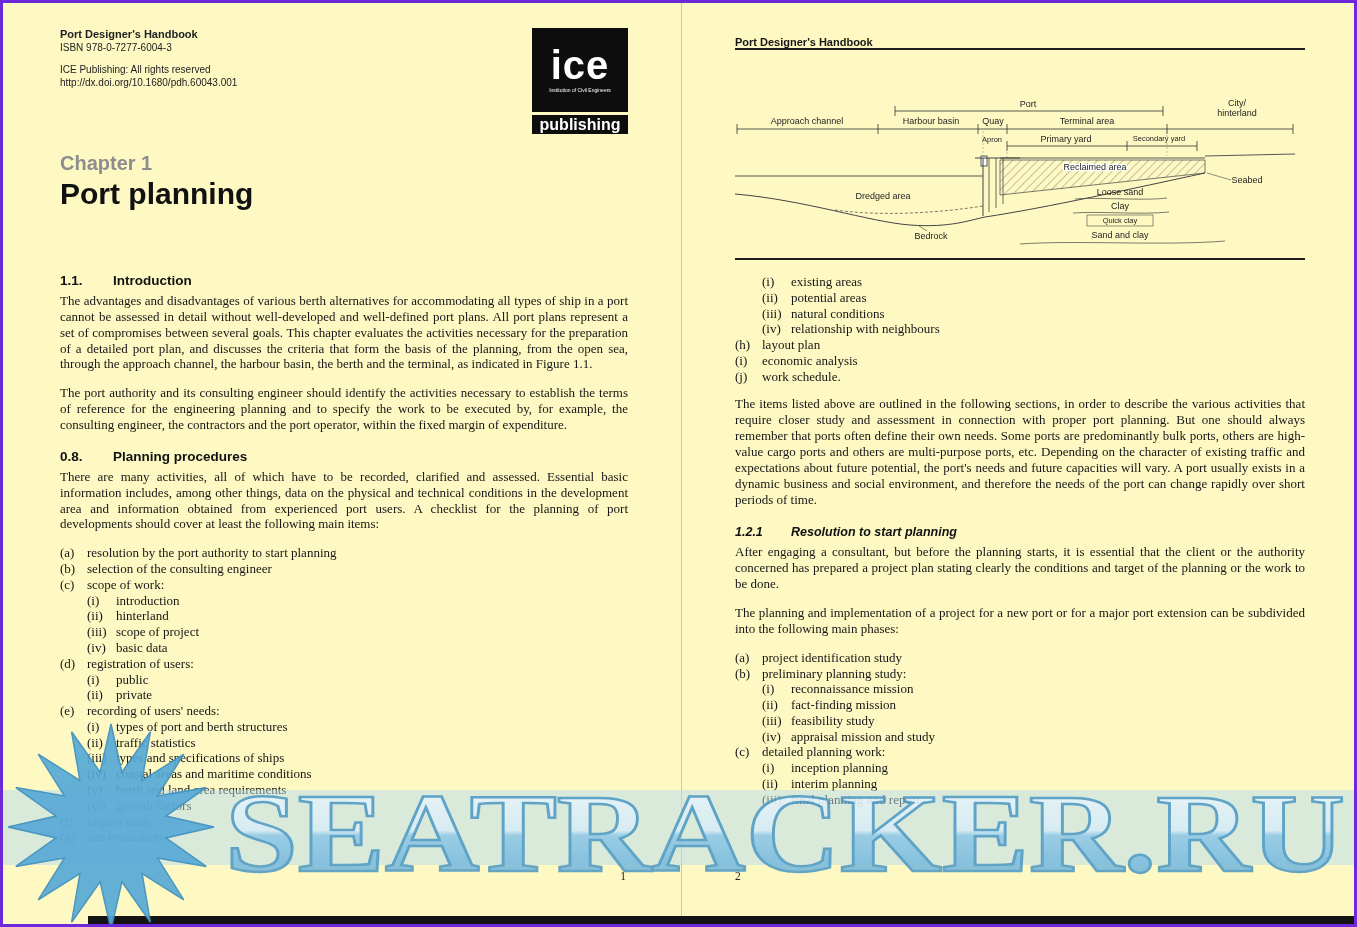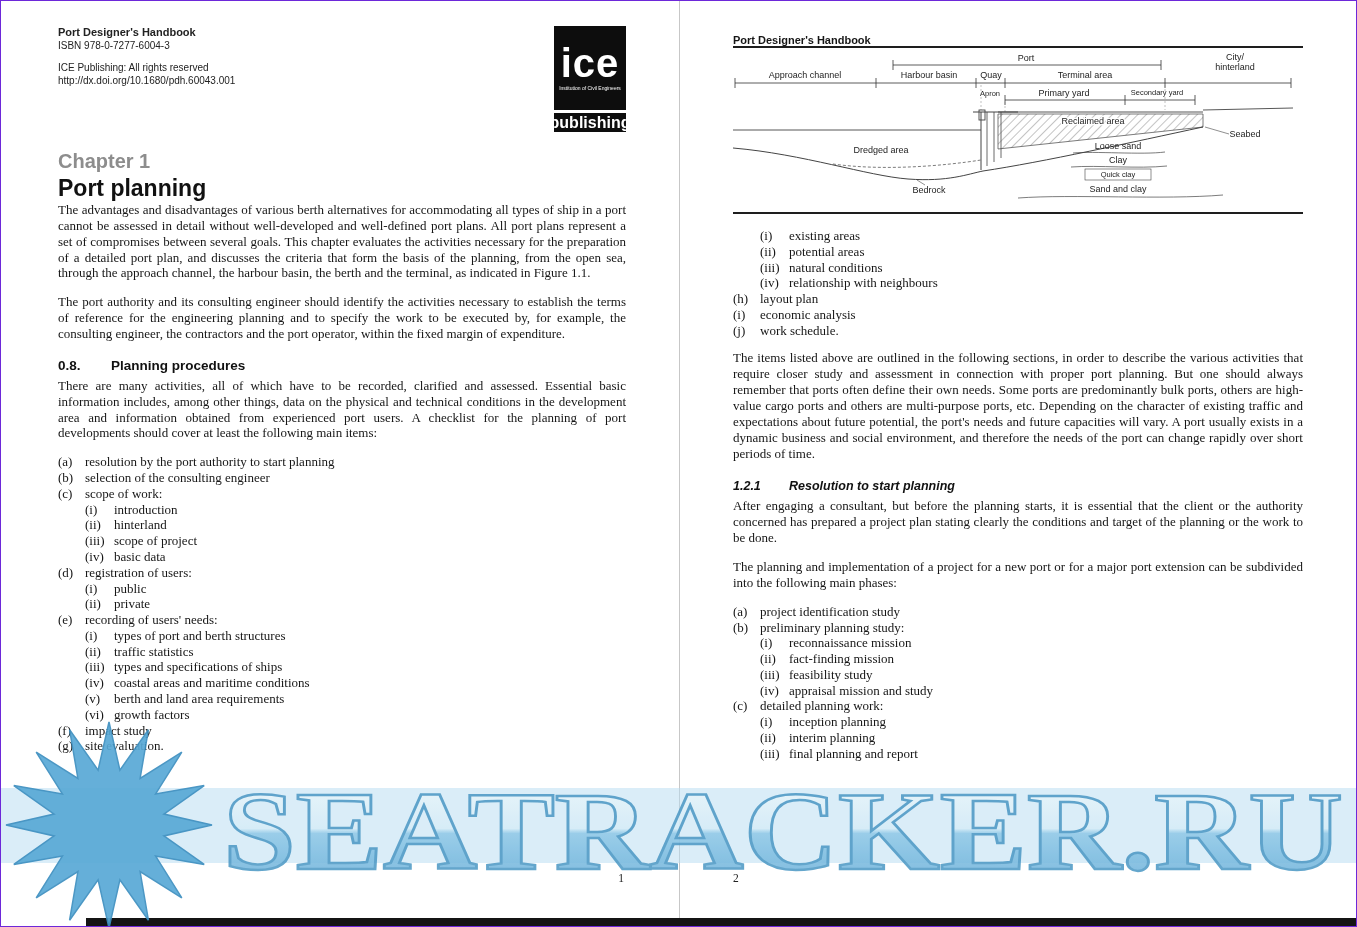--- a/index.html
+++ b/index.html
@@ -1,39 +1,39 @@
 <!DOCTYPE html>
 <html><head>
 <meta charset="utf-8">
 <style>
   * { margin:0; padding:0; box-sizing:border-box; }
   html,body { background:#e9e9e9; }
   .canvas {
-    position:relative; width:1357px; height:927px; background:#ffffff;
-    border:1px solid #6d28d9; overflow:hidden;
+    position:relative; width:1357px; height:927px; background:#fef9c3;
+    border:3px solid #6d28d9; overflow:hidden;
     font-family:"Liberation Serif", serif; color:#161616;
   }
   .page { position:absolute; top:0; height:100%; overflow:hidden; }
   .page-left  { left:0;   width:678px; padding:25px 53px 0 57px; }
   .page-right { left:679px; width:678px; padding:25px 55px 0 53px; }
   .spine { position:absolute; left:678px; top:0; width:1px; height:100%; background:#c7c7c7; }
 
   
   .pub-header { display:flex; justify-content:space-between; align-items:flex-start; height:112px; }
   .pub-text { font-family:"Liberation Sans", sans-serif; font-size:10px; color:#222; line-height:1.25; }
   .pub-text .book-title { font-weight:bold; font-size:11px; }
   .pub-text .isbn { margin-bottom:10px; }
-  .ice-logo { width:72px; }
+  .ice-logo { width:96px; }
   .ice-box { background:#0d0d0d; height:84px; display:flex; flex-direction:column; align-items:center; justify-content:center; }
   .ice-acronym { color:#fff; font-family:"Liberation Sans", sans-serif; font-weight:bold; font-size:40px; line-height:0.9; letter-spacing:1px; }
   .ice-inst { color:#fff; font-family:"Liberation Sans", sans-serif; font-size:5px; margin-top:4px; white-space:nowrap; }
   .ice-publishing { background:#0d0d0d; margin-top:3px; height:19px; color:#fff; font-family:"Liberation Sans", sans-serif; font-weight:bold; font-size:16px; display:flex; align-items:center; justify-content:center; }
 
   .chapter-label { margin-top:12px; font-family:"Liberation Sans", sans-serif; font-weight:bold; font-size:20px; color:#8d8d8d; }
-  .chapter-title { font-family:"Liberation Sans", sans-serif; font-weight:bold; font-size:23px; color:#111; margin-top:2px; }
+  .chapter-title { font-family:"Liberation Sans", sans-serif; font-weight:bold; font-size:30px; color:#111; margin-top:2px; }
 
   .sec-head { font-family:"Liberation Sans", sans-serif; font-weight:bold; font-size:13.5px; color:#111; margin-bottom:5px; }
   .sec-head .sec-num { display:inline-block; width:53px; }
   .sec-head.first { margin-top:62px; }
   .sec-head.mid { margin-top:16px; }
   .subsec-head { font-family:"Liberation Sans", sans-serif; font-weight:bold; font-size:12.5px; color:#111; margin-top:18px; margin-bottom:5px;font-style:italic; }
   .subsec-head .sec-num { display:inline-block; width:56px; }
 
   .para { font-size:13px; line-height:1.22; text-align:justify; margin-bottom:13px; }
 
@@ -41,21 +41,21 @@
   .li { display:flex; }
   .li .m { flex:0 0 27px; }
   .li.lvl2 { padding-left:27px; }
   .li.lvl2 .m { flex:0 0 29px; }
 
   
   .rp-header { font-family:"Liberation Sans", sans-serif; font-weight:bold; font-size:11px; margin-top:8px; }
   .fig-caption { margin-top:36px; font-family:"Liberation Sans", sans-serif; font-size:12px; color:#2b2b2b; margin-bottom:6px; }
   .fig-caption .fig-label { color:#44809f; font-weight:bold; margin-right:9px; }
   .fig-rule { border-top:2px solid #1e1e1e; }
-  .diagram-wrap { padding:4px 0 2px 0; }
+  .diagram-wrap { padding:4px 0 2px 0;margin-top:44px; }
   .diagram { display:block; width:570px; height:158px; }
   .diagram text { font-family:"Liberation Sans", sans-serif; font-size:9px; fill:#1d1d1d; }
   .diagram .sm { font-size:7.5px; }
   .cont-list { margin-top:14px; }
 
   .page-num { position:absolute; bottom:42px; font-size:11.5px; color:#222; }
   .page-num.pn-left { right:55px; }
   .page-num.pn-right { left:53px; }
 
   .bottom-bar { position:absolute; left:85px; right:0; bottom:0; height:8px; background:#141414; }
@@ -80,20 +80,21 @@
           <span class="ice-acronym">ice</span>
           <span class="ice-inst">Institution of Civil Engineers</span>
         </div>
         <div class="ice-publishing">publishing</div>
       </div>
     </div>
 
     <div class="chapter-label">Chapter 1</div>
     <div class="chapter-title">Port planning</div>
 
+    <h3 class="sec-head first"><span class="sec-num">1.1.</span><span>Introduction</span></h3>
     <p class="para">The advantages and disadvantages of various berth alternatives for accommodating all types of ship in a port cannot be assessed in detail without well-developed and well-defined port plans. All port plans represent a set of compromises between several goals. This chapter evaluates the activities necessary for the preparation of a detailed port plan, and discusses the criteria that form the basis of the planning, from the open sea, through the approach channel, the harbour basin, the berth and the terminal, as indicated in Figure 1.1.</p>
     <p class="para">The port authority and its consulting engineer should identify the activities necessary to establish the terms of reference for the engineering planning and to specify the work to be executed by, for example, the consulting engineer, the contractors and the port operator, within the fixed margin of expenditure.</p>
 
     <h3 class="sec-head mid"><span class="sec-num">0.8.</span><span>Planning procedures</span></h3>
     <p class="para">There are many activities, all of which have to be recorded, clarified and assessed. Essential basic information includes, among other things, data on the physical and technical conditions in the development area and information obtained from experienced port users. A checklist for the planning of port developments should cover at least the following main items:</p>
 
     <div class="list">
 
         <div class="li">
           <span class="m">(a)</span>

